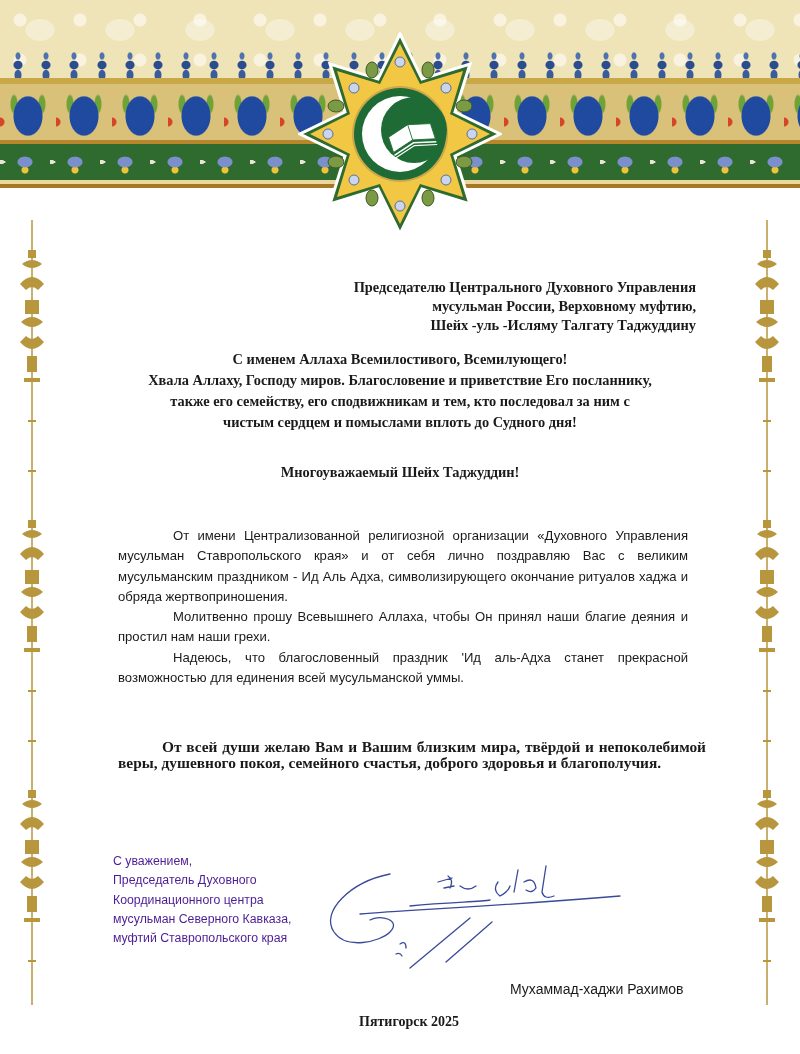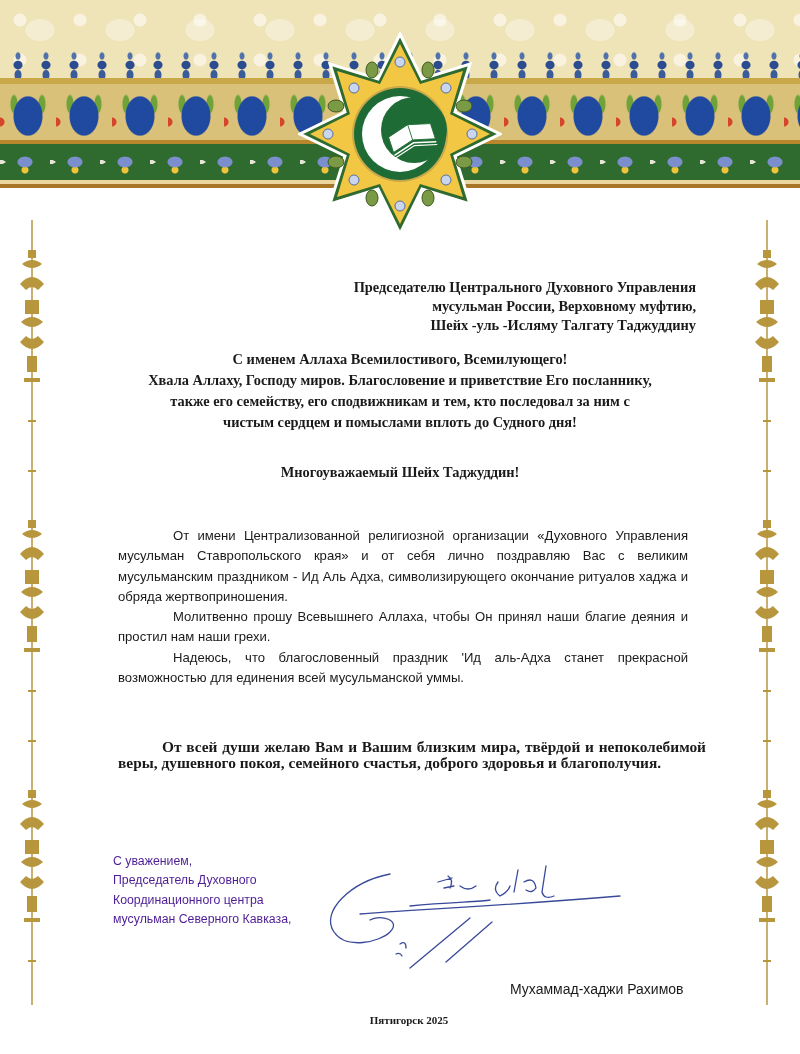--- a/index.html
+++ b/index.html
@@ -62,21 +62,21 @@
   .wish { position: absolute; left: 118px; top: 739px; width: 588px; font-weight: bold; font-size: 15.4px; line-height: 16px; text-align: justify; }
   .wish p { margin: 0; text-indent: 44px; }
 
   
   .regards { position: absolute; left: 82px; top: 852px; width: 240px; font-family: "Liberation Sans", sans-serif; font-size: 12.3px; line-height: 19.3px; color: #4c1d95; margin-left: 31px; }
   .regards div { white-space: nowrap; }
   .signature { position: absolute; left: 320px; top: 862px; width: 320px; height: 110px; }
   .signature svg { width: 320px; height: 110px; display: block; }
   .signer-name { position: absolute; left: 510px; top: 955px; font-family: "Liberation Sans", sans-serif; font-size: 14px; color: #1a1a1a; white-space: nowrap; margin-top: 26px; }
 
-  .place-date { position: absolute; left: 0; top: 1014px; width: 800px; text-align: center; font-weight: bold; font-size: 11px; padding-left: 18px; box-sizing: border-box; }
+  .place-date { position: absolute; left: 0; top: 1014px; width: 800px; text-align: center; font-weight: bold; font-size: 14px; padding-left: 18px; box-sizing: border-box; }
 </style>
 </head>
 <body>
 
 <div class="header-band">
   <div class="band-cream"></div>
   <div class="band-fleur"></div>
   <div class="band-arch"></div>
   <div class="band-rule1"></div>
   <div class="band-green"></div>
@@ -236,20 +236,21 @@
 
 <div class="wish">
   <p>От всей души желаю Вам и Вашим близким мира, твёрдой и непоколебимой веры, душевного покоя, семейного счастья, доброго здоровья и благополучия.</p>
 </div>
 
 <div class="regards">
   <div>С уважением,</div>
   <div>Председатель Духовного</div>
   <div>Координационного центра</div>
   <div>мусульман Северного Кавказа,</div>
+  <div>муфтий Ставропольского края</div>
 </div>
 
 <div class="signature">
   <svg viewBox="0 0 320 110" xmlns="http://www.w3.org/2000/svg" fill="none" stroke="#3a4a9a" stroke-width="1.3" stroke-linecap="round">
     <path d="M70,12 C30,20 0,50 14,70 C26,88 60,80 70,70 C82,58 60,52 50,58"></path>
     <path d="M40,52 C90,48 180,44 300,34"></path>
     <path d="M90,44 C130,40 160,40 170,38"></path>
     <path d="M118,20 l14,-4 M124,26 l10,-2 M128,14 q6,4 2,12 M140,24 q8,6 16,0"></path>
     <path d="M178,20 q-6,8 2,14 q8,-4 10,-10 M198,8 l-4,22 M204,20 q10,-6 12,6 q-4,6 -10,2"></path>
     <path d="M226,4 l-4,26 q2,8 12,4"></path>

